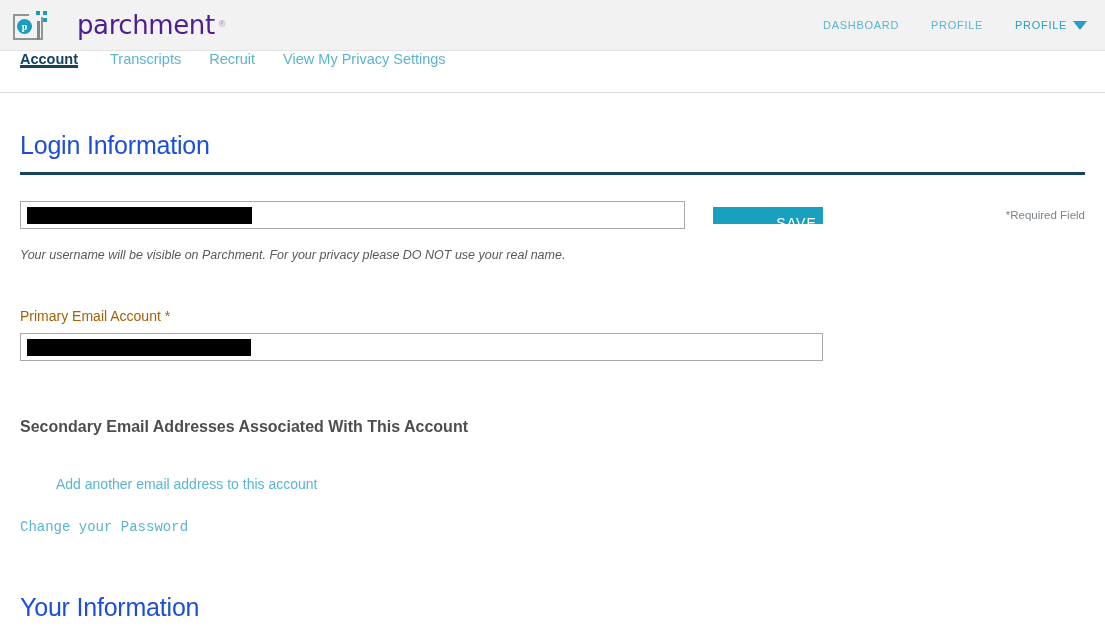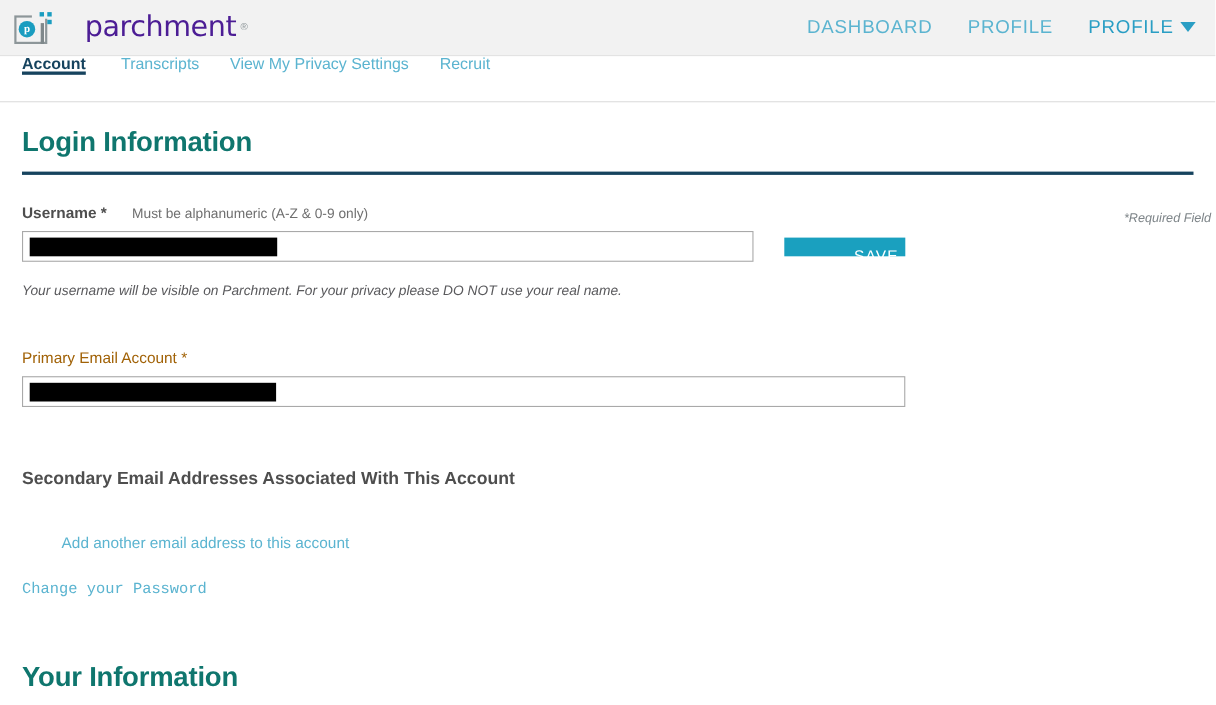--- a/index.html
+++ b/index.html
@@ -105,21 +105,21 @@
     margin-left: -5px;
   }
 
   .topnav {
     display: flex;
     align-items: center;
     gap: 32px;
     padding-right: 8px;
   }
   .topnav-item {
-    font-size: 17px;
+    font-size: 11px;
     letter-spacing: 0.7px;
     color: #5bb4d0;
     text-decoration: none;
     cursor: pointer;
     white-space: nowrap;
   }
   .topnav-item.active {
     color: #2a9ec4;
   }
   .caret-down {
@@ -171,33 +171,32 @@
   }
 
   
   .content {
     padding: 0 20px;
     position: relative;
   }
 
   .section-title {
     font-size: 25px;
-    font-weight: bold;
-    color: #0f766e;
-    margin: 22px 0 0 0;
+    font-weight: normal;
+    color: #1d4ed8;
+    margin: 38px 0 0 0;
     letter-spacing: -0.2px;
   }
 
   .required-note {
     position: absolute;
-    right: 4px;
+    right: 20px;
     top: 78px;
     font-size: 11.5px;
     color: #7d8488;
-    font-style: italic;
   }
 
   .rule {
     height: 3px;
     background: #16435e;
     margin-top: 12px;
   }
 
   .field-block { margin-top: 26px; }
 
@@ -308,35 +307,31 @@
     <a class="topnav-item" href="#">DASHBOARD</a>
     <a class="topnav-item" href="#">PROFILE</a>
     <a class="topnav-item active" href="#"><span>PROFILE</span><span class="caret-down"></span></a>
   </div>
 
 </div>
 
 <div class="tabbar">
   <div class="tab active">Account</div>
   <div class="tab">Transcripts</div>
+  <div class="tab">Recruit</div>
   <div class="tab">View My Privacy Settings</div>
-  <div class="tab">Recruit</div>
 </div>
 
 <div class="content">
 
   <h1 class="section-title">Login Information</h1>
   <div class="required-note">*Required Field</div>
   <div class="rule"></div>
 
   <div class="field-block">
-    <div class="field-label-row">
-      <span class="field-label">Username *</span>
-      <span class="field-hint">Must be alphanumeric (A-Z &amp; 0-9 only)</span>
-    </div>
     <div class="input-row">
       <div class="text-input username">
         <div class="redaction username"></div>
       </div>
       <button class="save-button">SAVE</button>
     </div>
     <div class="note-italic">Your username will be visible on Parchment. For your privacy please DO NOT use your real name.</div>
   </div>
 
   <div class="field-block" style="margin-top:46px;">

